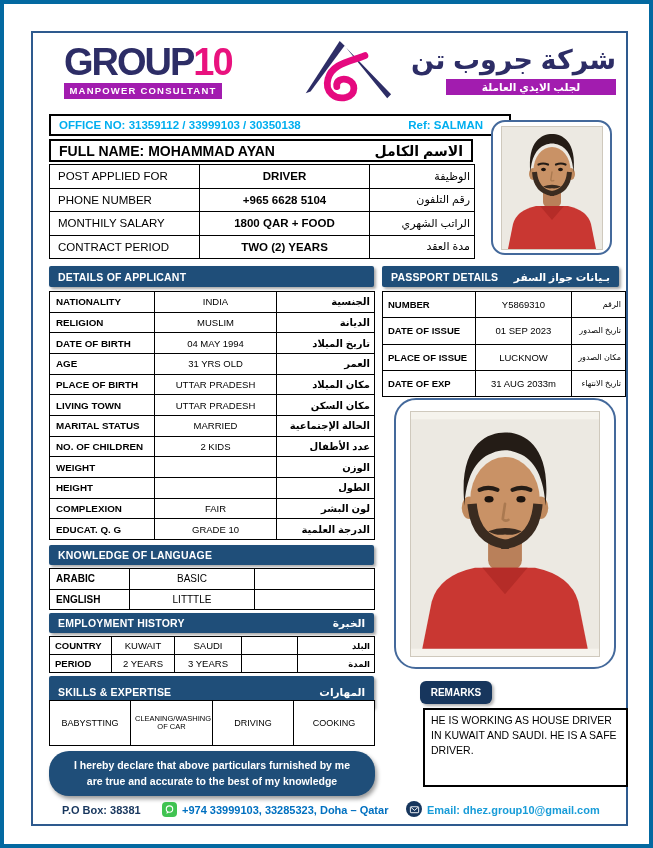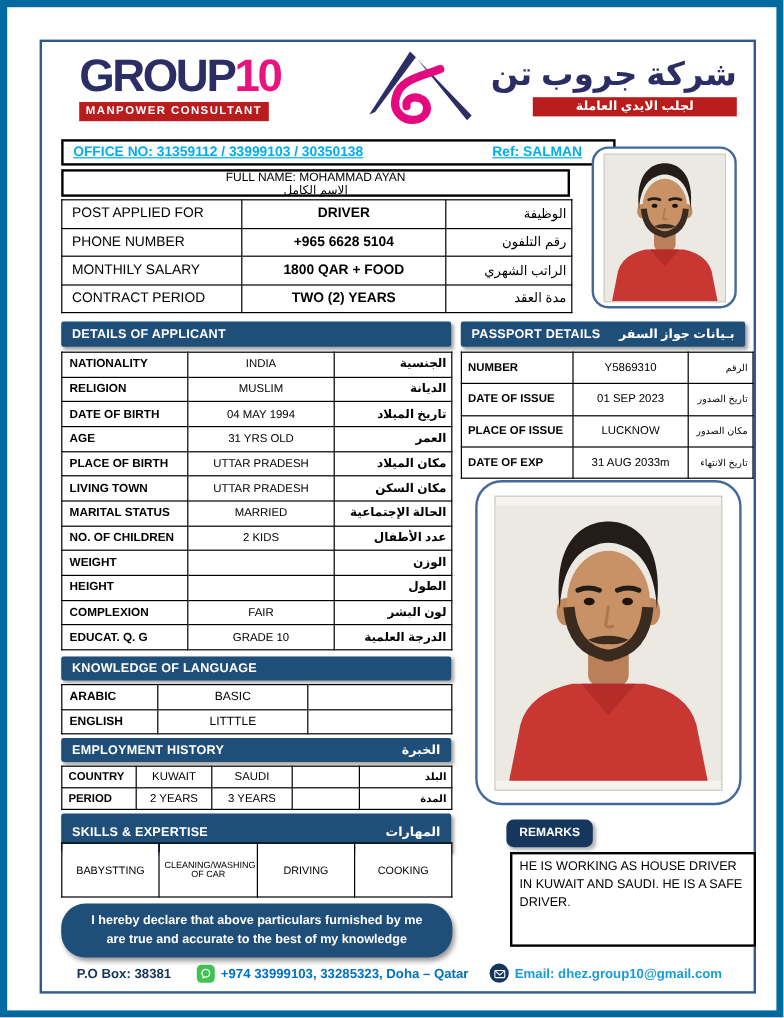--- a/index.html
+++ b/index.html
@@ -1,32 +1,32 @@
 <!DOCTYPE html>
 <html><head>
 <meta charset="utf-8">
 <style>
   html,body{margin:0;padding:0;background:#ffffff;}
   .page{position:relative;width:653px;height:848px;background:#fff;
-        border:6px solid #0369a1;box-sizing:border-box;overflow:hidden;
+        border:4px solid #0369a1;box-sizing:border-box;overflow:hidden;
         font-family:"Liberation Sans","DejaVu Sans",sans-serif;color:#000;}
   .abs{position:absolute;box-sizing:border-box;}
   .border-box{border:2px solid #2e5a8e;}
   
   .logo-text{font-size:38px;font-weight:800;letter-spacing:-2px;line-height:0.95;color:#2d2d66;white-space:nowrap;}
   .logo-text .num{color:#e9127e;}
-  .teal-banner{background:#b91c1c;color:#fff;font-weight:bold;text-align:center;}
+  .teal-banner{background:#a21caf;color:#fff;font-weight:bold;text-align:center;}
   .logo-banner{width:158px;height:16px;font-size:9.5px;letter-spacing:1.2px;line-height:16px;margin-top:3px;}
   .ar-title{font-size:27px;font-weight:bold;color:#2d2d66;text-align:right;line-height:1.1;white-space:nowrap;}
   .ar-banner{width:170px;height:16px;font-size:10.5px;line-height:16px;margin-top:3px;margin-left:auto;}
   
   .office-bar{border:2px solid #000;display:flex;align-items:center;justify-content:space-between;
               padding:0 26px 0 8px;font-weight:bold;font-size:11.5px;color:#00aeef;background:#fff;}
   .name-bar{border:2px solid #000;display:flex;align-items:center;justify-content:space-between;
-            padding:0 8px;font-weight:normal;font-size:10px;background:#fff;flex-direction:column;}
+            padding:0 8px;font-weight:bold;font-size:14px;background:#fff;}
   
   .sec-h{background:#1f4e79;color:#fff;font-weight:bold;font-size:10.5px;letter-spacing:.2px;
          display:flex;align-items:center;justify-content:space-between;padding:0 9px;
          border-radius:2px;box-shadow:2px 2px 3px rgba(0,0,0,.35);}
   
   table.grid{border-collapse:collapse;table-layout:fixed;width:100%;height:100%;}
   table.grid td{border:1.5px solid #000;padding:0 4px;overflow:hidden;white-space:nowrap;background:#fff;}
   .app-table td{font-size:11.5px;}
   .app-table td.lb{padding-left:8px;}
   td.val{text-align:center;font-weight:bold;}
@@ -80,21 +80,21 @@
     <polygon points="9,63 44,9 49,14 14,61" fill="#2d2d66"></polygon>
     <polygon points="44,9 97,64 93,68 49,14" fill="#2d2d66"></polygon>
     <path d="M70 24 C56 30 36 32 32 48 C28 62 40 70 51 67 C61 64 61 52 52 49 C46 47 40 50 41 56" stroke="#e5097f" stroke-width="7" fill="none" stroke-linecap="round"></path>
   </svg>
 
   <div class="abs" style="right:33px;top:42px;">
     <div class="ar-title" dir="rtl">شركة جروب تن</div>
     <div class="teal-banner ar-banner" dir="rtl">لجلب الايدي العاملة</div>
   </div>
 
-  <div class="abs office-bar" style="left:45px;top:110px;width:462px;height:22px;text-decoration:underline;">
+  <div class="abs office-bar" style="left:45px;top:110px;width:462px;height:22px;">
     <span>OFFICE NO: 31359112 / 33999103 / 30350138</span>
     <span>Ref: SALMAN</span>
   </div>
 
   <div class="abs name-bar" style="left:45px;top:135px;width:424px;height:23px;">
     <span>FULL NAME: MOHAMMAD AYAN</span>
     <span dir="rtl">الاسم الكامل</span>
   </div>
 
   <div class="abs" style="left:45px;top:160px;width:425px;height:95px;">

